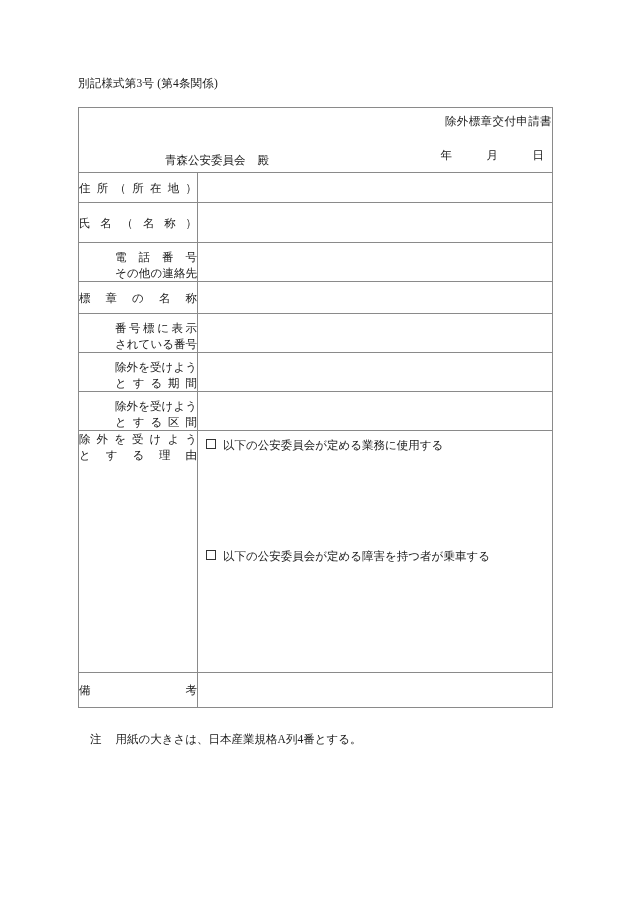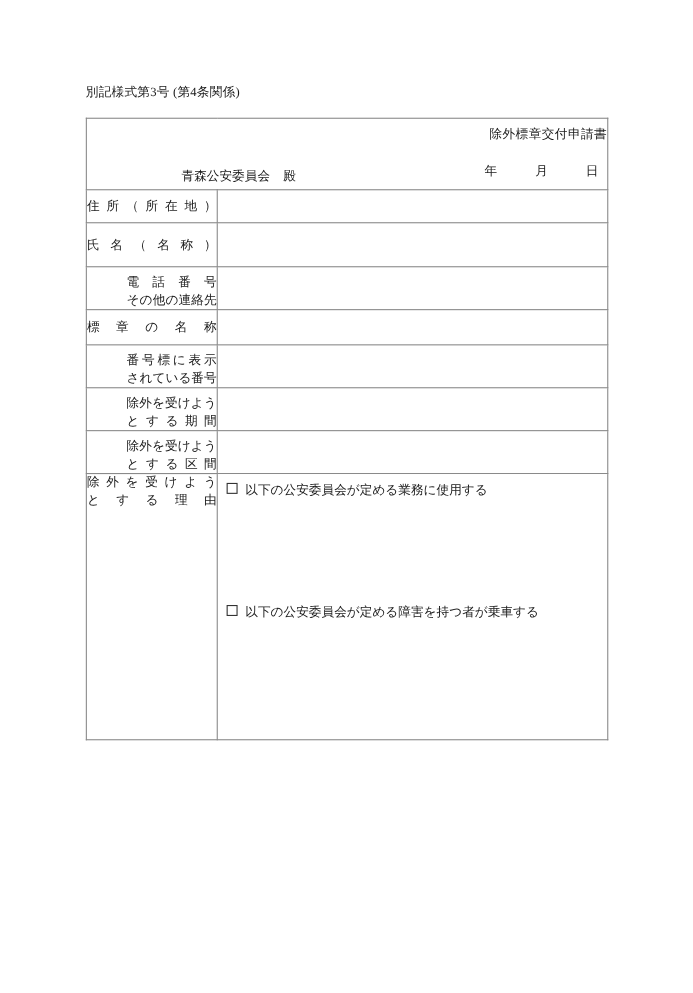--- a/index.html
+++ b/index.html
@@ -261,18 +261,27 @@
         <td class="value-cell reason-body">
           <div class="reason-option opt-1">
             <span class="checkbox"></span><span>以下の公安委員会が定める業務に使用する</span>
           </div>
           <div class="reason-option opt-2">
             <span class="checkbox"></span><span>以下の公安委員会が定める障害を持つ者が乗車する</span>
           </div>
         </td>
       </tr>
 
+      <tr class="r-remarks">
+        <td class="label-cell mid remarks-label">
+          <span class="lbl">備考</span>
+        </td>
+        <td class="value-cell"></td>
+      </tr>
 
     </tbody>
   </table>
 
+  <div class="footer-note">
+    <span class="note-mark">注</span><span>用紙の大きさは、日本産業規格A列4番とする。</span>
+  </div>
 
 </div>
 
 </body></html>

